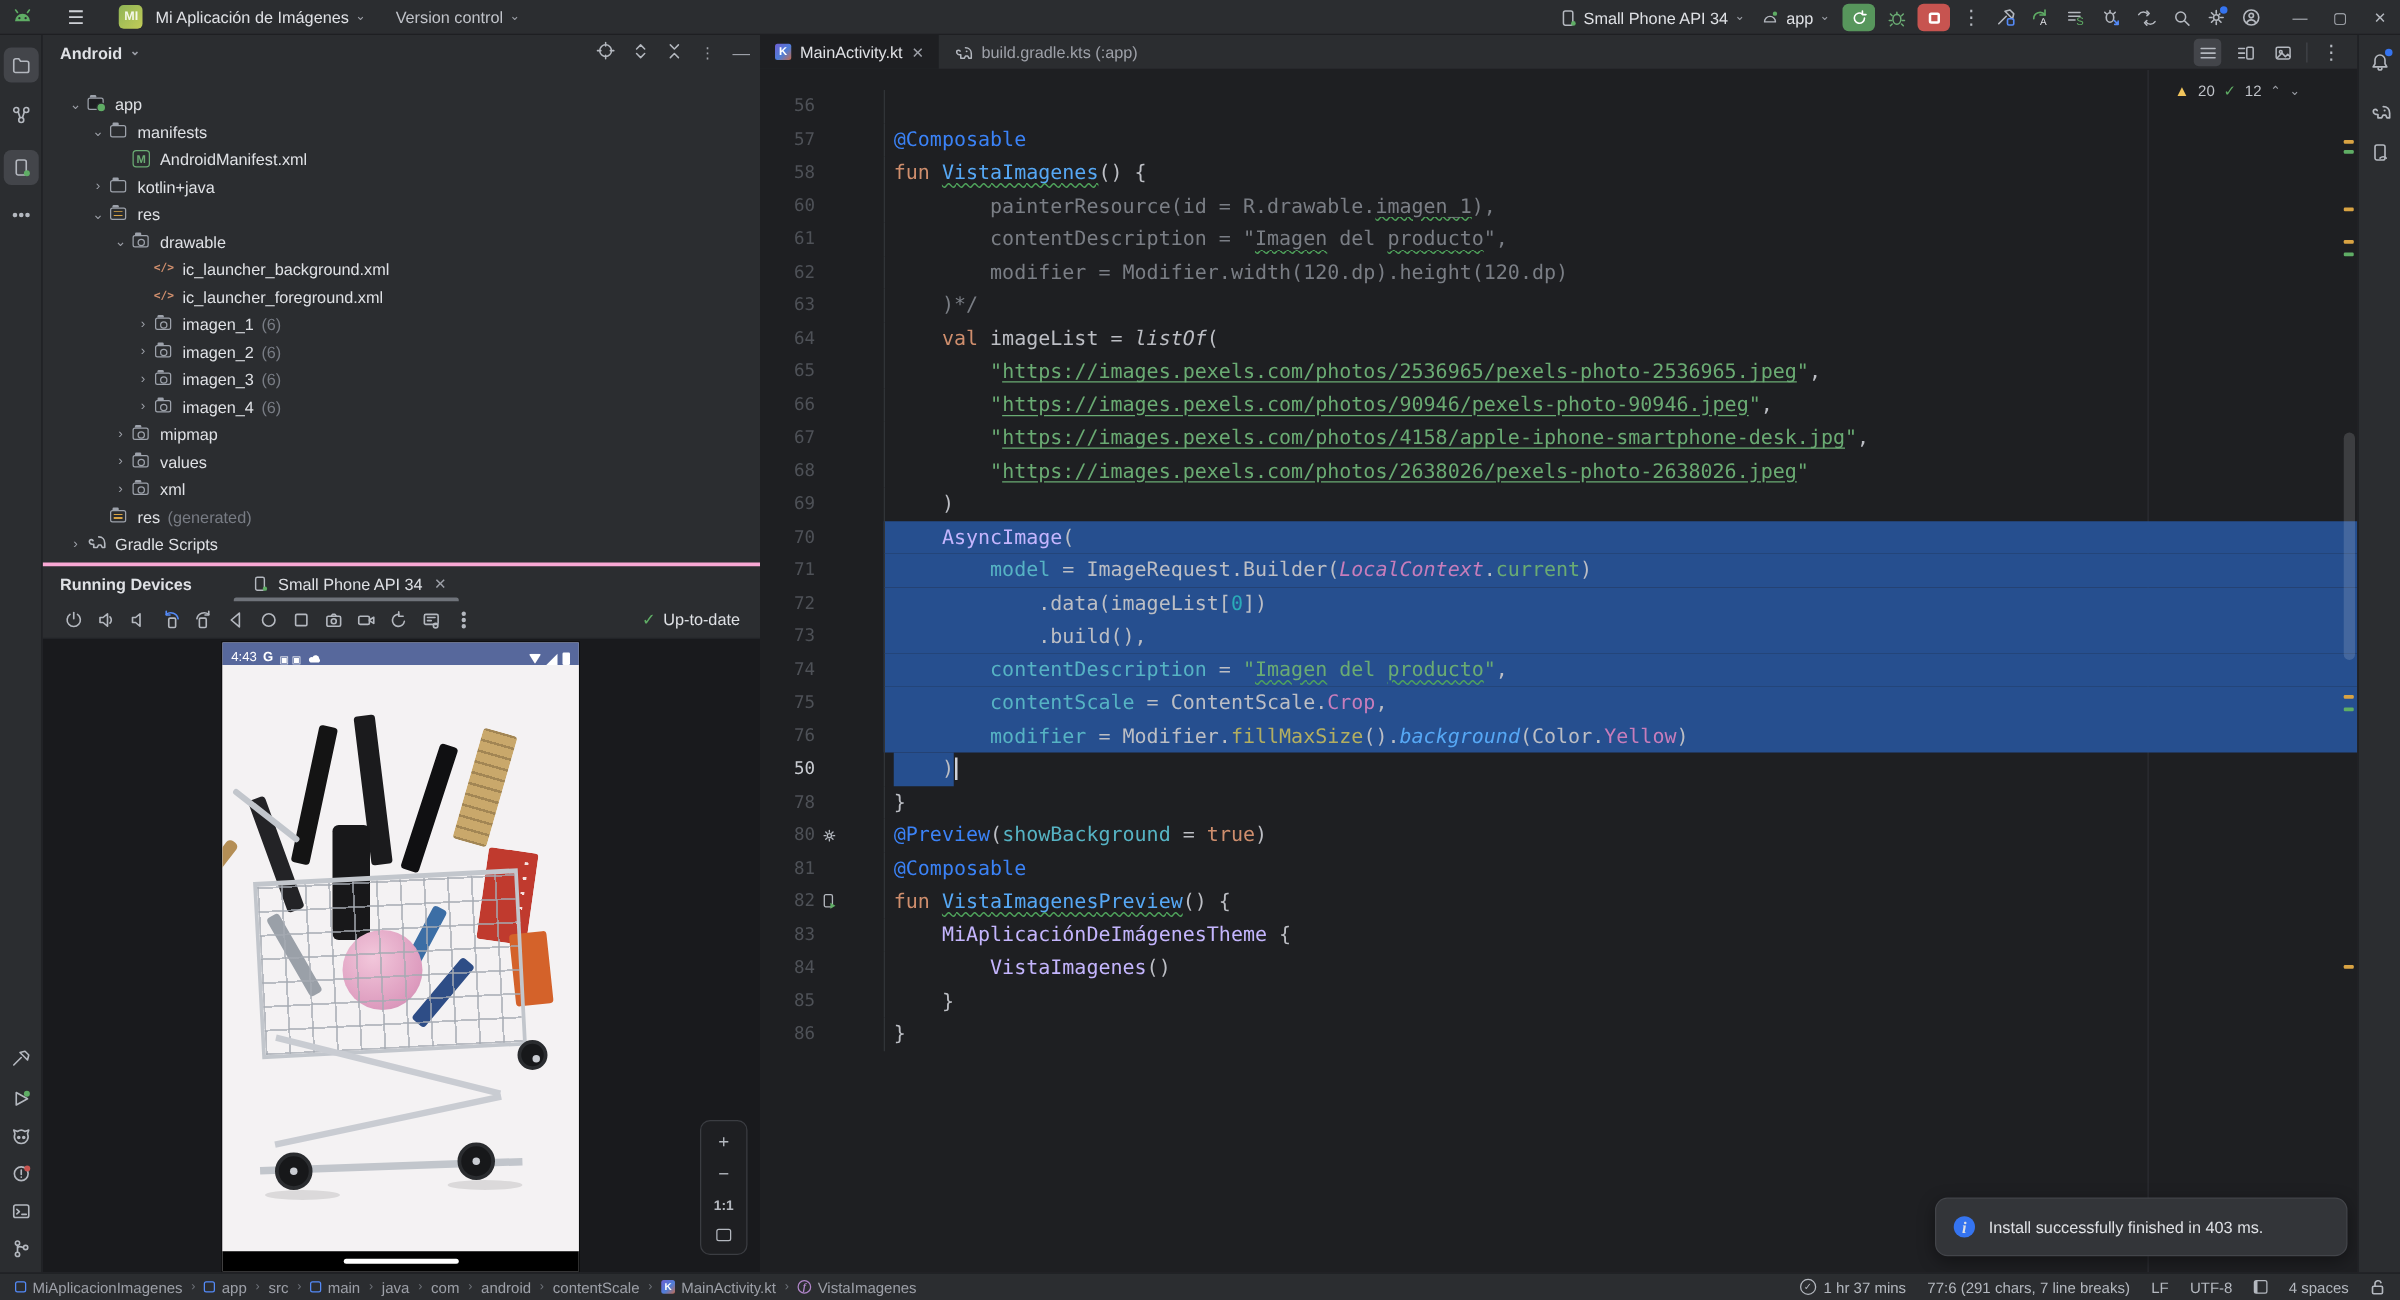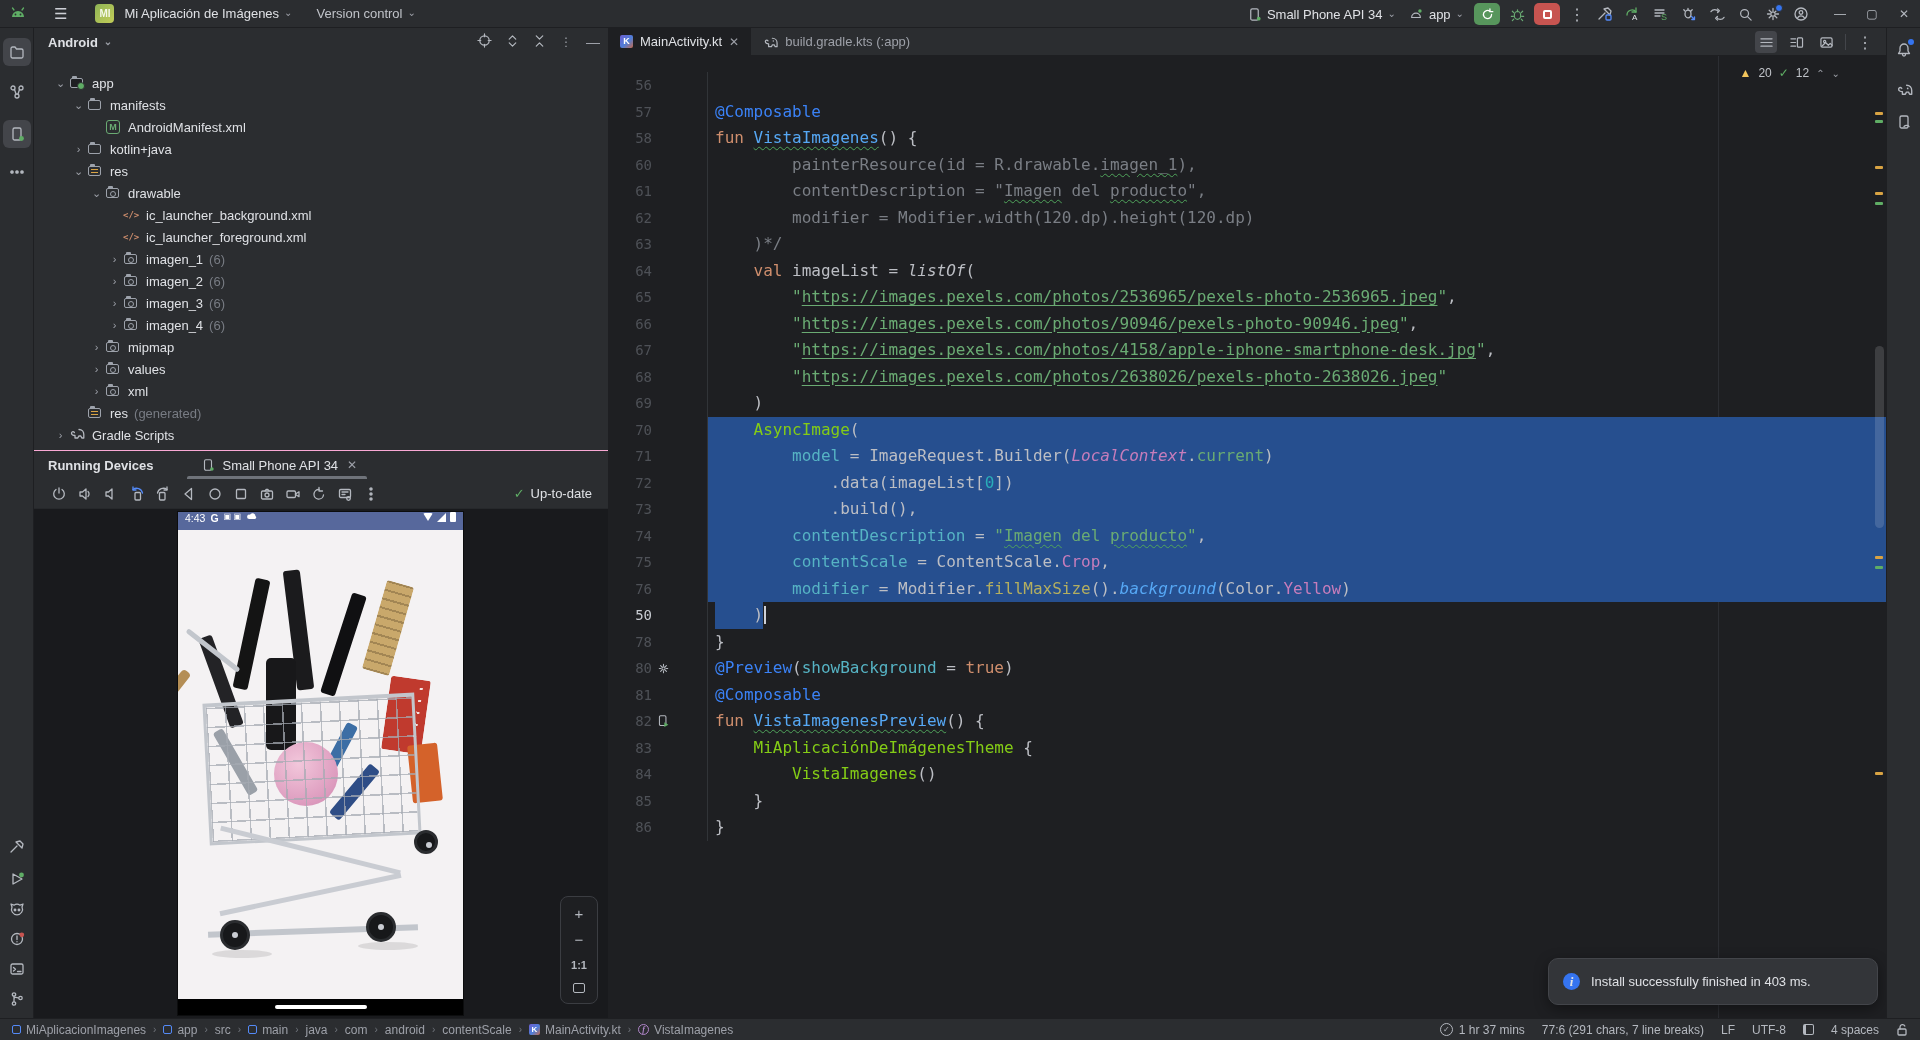--- a/index.html
+++ b/index.html
@@ -40,33 +40,33 @@
   .tico{width:17px;height:15px;position:relative;flex:none;margin-right:6px}
   .fold{position:absolute;left:1px;top:2px;width:13px;height:10px;border:1px solid #9DA2AB;border-radius:2px}
   .fold::before{content:"";position:absolute;top:-3px;left:1px;width:5px;height:2px;background:#9DA2AB;border-radius:1px 1px 0 0}
   .fold.app::after{content:"";position:absolute;right:-3px;bottom:-3px;width:6px;height:6px;border-radius:50%;background:#5FAD65;border:1px solid #2B2D30}
   .fold.res::after{content:"";position:absolute;left:2px;top:2px;right:2px;height:5px;background:repeating-linear-gradient(#D9A343 0 1px,transparent 1px 3px)}
   .fold.draw::after{content:"";position:absolute;left:3px;top:2px;width:4px;height:4px;border:1px solid #9DA2AB;border-radius:50%}
   .fman{position:absolute;left:1px;top:0;width:14px;height:14px;border:1px solid #6AAB73;border-radius:3px;color:#6AAB73;font:bold 9px/12px "Liberation Sans",sans-serif;text-align:center}
   .fxml{position:absolute;left:0;top:1px;color:#CF8E6D;font:600 9px/13px "DejaVu Sans Mono",monospace}
   .tbadge{color:#787C84;margin-left:6px}
   
-  .devices{position:absolute;left:0;top:422px;width:574px;height:568px;background:#2B2D30;border-top:1px solid #f9a8d4}
+  .devices{position:absolute;left:0;top:422px;width:574px;height:568px;background:#2B2D30;border-top:3px solid #f9a8d4}
   .dhead{height:28px;display:flex;align-items:center;padding-left:14px;font-size:13px;position:relative}
   .dhead .dtitle{font-weight:bold}
   .dtab{display:flex;align-items:center;gap:7px;margin-left:48px;color:#DFE1E5;position:relative;height:28px}
   .dtab .x{color:#9DA0A8;font-size:12px;margin-left:2px}
   .dtab::after{content:"";position:absolute;left:-14px;right:-10px;bottom:0;height:3px;background:#6F737A;border-radius:2px 2px 0 0}
   .dtools{height:30px;display:flex;align-items:center;gap:9px;padding-left:16px;border-bottom:1px solid #26282B;position:relative}
   .dtools .dico{width:17px;height:17px;display:flex;align-items:center;justify-content:center;color:#B4B8BF}
   .uptodate{position:absolute;right:16px;display:flex;align-items:center;gap:6px;font-size:13px;color:#DFE1E5}
   .uptodate b{color:#5FAD65;font-weight:normal;font-size:13px}
   .dstage{position:absolute;left:0;top:58px;right:0;bottom:0;background:#191A1D;overflow:hidden}
   .phone{position:absolute;left:144px;top:3px;width:285px;height:503px;background:#F3F1F2;box-shadow:0 0 0 1px #0c0d0e}
-  .pstatus{height:18px;background:#57689C;display:flex;align-items:flex-start;padding:0 7px;color:#fff;font-size:10.5px;gap:5px}
+  .pstatus{height:18px;background:#57689C;display:flex;align-items:flex-end;padding:0 7px;color:#fff;font-size:10.5px;gap:5px}
   .pstatus .right{margin-left:auto;display:flex;align-items:center;gap:4px}
   .wifi{width:0;height:0;border-left:5px solid transparent;border-right:5px solid transparent;border-top:8px solid #fff;border-radius:2px}
   .signal{width:0;height:0;border-left:9px solid transparent;border-bottom:9px solid #fff}
   .batt{width:6px;height:10px;background:#fff;border-radius:1px}
   .pphoto{position:absolute;left:0;top:18px;width:285px;height:469px;background:#F4F2F3;overflow:hidden}
   .pnav{position:absolute;left:0;bottom:0;width:285px;height:16px;background:#000;display:flex;align-items:center;justify-content:center}
   .pnav i{display:block;width:92px;height:3.5px;border-radius:2px;background:#fff}
   .zoomctl{position:absolute;right:10px;bottom:14px;width:38px;border:1px solid #3B3D42;border-radius:8px;background:#1E1F22;display:flex;flex-direction:column;align-items:center;gap:12px;padding:10px 0;color:#B4B8BF}
   .zoomctl .zi{font-size:15px;line-height:14px}
   .zoomctl .z11{font-size:11px;font-weight:bold}
@@ -100,21 +100,21 @@
   .wrapguide{position:absolute;left:1110px;top:0;bottom:0;width:1px;background:#2C2E33}
   .codecol{position:absolute;left:0;top:16px;right:0}
   .crow{display:flex;height:26.5px;align-items:center;font:16px/26.5px "DejaVu Sans Mono",monospace;white-space:pre}
   .ln{width:44px;text-align:right;color:#4E5157;font-size:14px;flex:none}
   .ln.cur{color:#C9CCD2}
   .gico{width:22px;flex:none;display:flex;align-items:center;justify-content:center;color:#9DA0A8}
   .gpad{width:33px;flex:none}
   .cwrap{flex:1;border-left:1px solid #313438;padding-left:7px;height:26.5px;display:flex;align-items:center}
   .cwrap.sel{background:#264F8F}
   .tk-kw{color:#CF8E6D}.tk-ann{color:#3b82f6}.tk-fn{color:#56A8F5}.tk-cmt{color:#7A7E85}
-  .tk-str{color:#6AAB73}.tk-def{color:#BCBEC4}.tk-named{color:#56B3C4}.tk-comp{color:#84cc16}
+  .tk-str{color:#6AAB73}.tk-def{color:#BCBEC4}.tk-named{color:#56B3C4}.tk-comp{color:#c4b5fd}
   .tk-prop{color:#C77DBB}.tk-propi{color:#C77DBB;font-style:italic}.tk-num{color:#2AACB8}
   .tk-idef{color:#BCBEC4;font-style:italic}.tk-exty{color:#B3AE60;}
   .tk-extb{color:#56A8F5;font-style:italic}.tk-cur{color:#6AAB73}
   .tk-url{color:#6AAB73;text-decoration:underline;text-underline-offset:3px}
   .tk-w{text-decoration-line:underline;text-decoration-style:wavy;text-decoration-color:#4FA45B;text-decoration-thickness:1px;text-underline-offset:3px}
   .tk-selbg{background:#264F8F}
   .caret{display:inline-block;width:2px;height:18px;background:#CED0D6;vertical-align:middle;margin-left:1px}
   .inspect{position:absolute;right:46px;top:10px;display:flex;align-items:center;gap:7px;font-size:12px;color:#C0C3C9;z-index:5}
   .inspect .warn{color:#F2C55C;font-size:12px}
   .inspect .ok{color:#5FAD65;font-size:12px}

